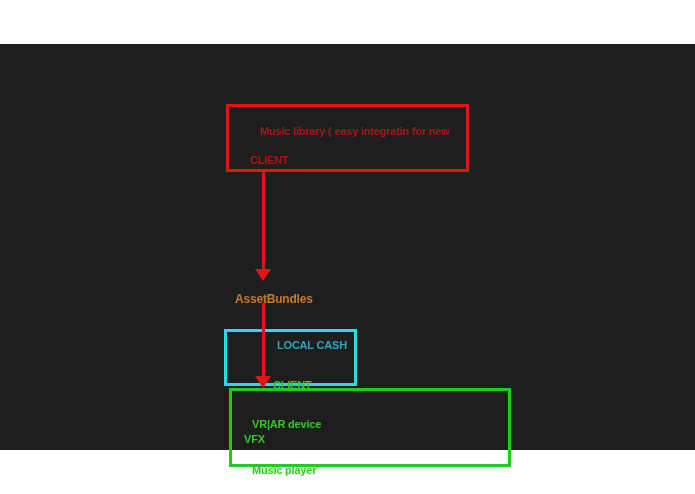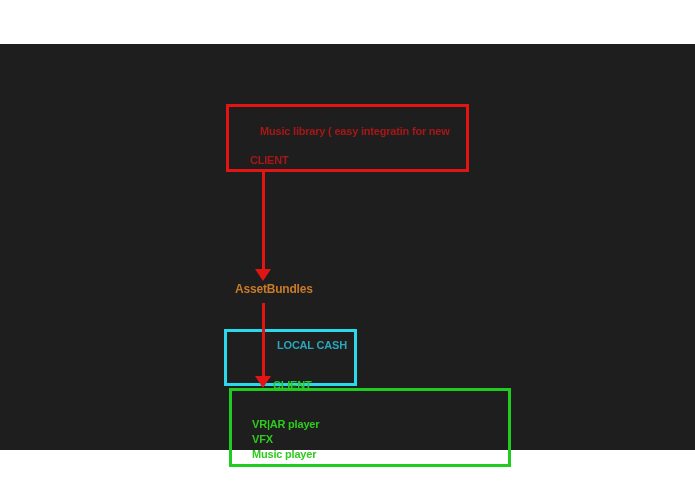--- a/index.html
+++ b/index.html
@@ -39,27 +39,27 @@
   .lbl { position: absolute; z-index: 3; font-size: 11px; line-height: 13px; white-space: nowrap; }
   .red-text    { color: #a81717; }
   .orange-text { color: #c87a28; font-size: 12px; }
   .cyan-text   { color: #2aa6ba; }
   .green-text  { color: #2ecb1e; }
 
   .srv-line1 { left: 260px; top: 81px;  }
   .srv-line2 { left: 258px; top: 96px;  }
   .srv-line3 { left: 250px; top: 110px; }
 
-  .assetbundles-lbl { left: 235px; top: 239px; text-align: right; }
+  .assetbundles-lbl { left: 235px; top: 249px; text-align: right; }
   .localcash-lbl    { left: 277px; top: 295px; text-align: right; }
 
   .client-title { left: 245px; top: 335px; margin-left: 28px; }
   .client-item1 { left: 252px; top: 374px; }
-  .client-item2 { left: 252px; top: 389px; }
-  .client-item3 { left: 252px; top: 404px; }
+  .client-item2 { left: 244px; top: 389px; }
+  .client-item3 { left: 252px; top: 420px; }
 
   .arrow-shaft {
     position: absolute; z-index: 5;
     width: 3px; background: #e31414;
   }
   .arrow-head {
     position: absolute; z-index: 5;
     width: 0; height: 0;
     border-left: 8px solid transparent;
     border-right: 8px solid transparent;
@@ -86,18 +86,18 @@
     <div class="lbl orange-text assetbundles-lbl">AssetBundles</div>
 
     <div class="arrow-shaft a2-shaft"></div>
     <div class="arrow-head a2-head"></div>
 
     <div class="box localcash-box"></div>
     <div class="lbl cyan-text localcash-lbl">LOCAL CASH</div>
 
     <div class="box client-box"></div>
     <div class="lbl green-text client-title">CLIENT</div>
-    <div class="lbl green-text client-item1">VR|AR player</div>
+    <div class="lbl green-text client-item1">VR|AR device</div>
     <div class="lbl green-text client-item2">VFX</div>
     <div class="lbl green-text client-item3">Music player</div>
 
   </div>
 </div>
 
 </body></html>

